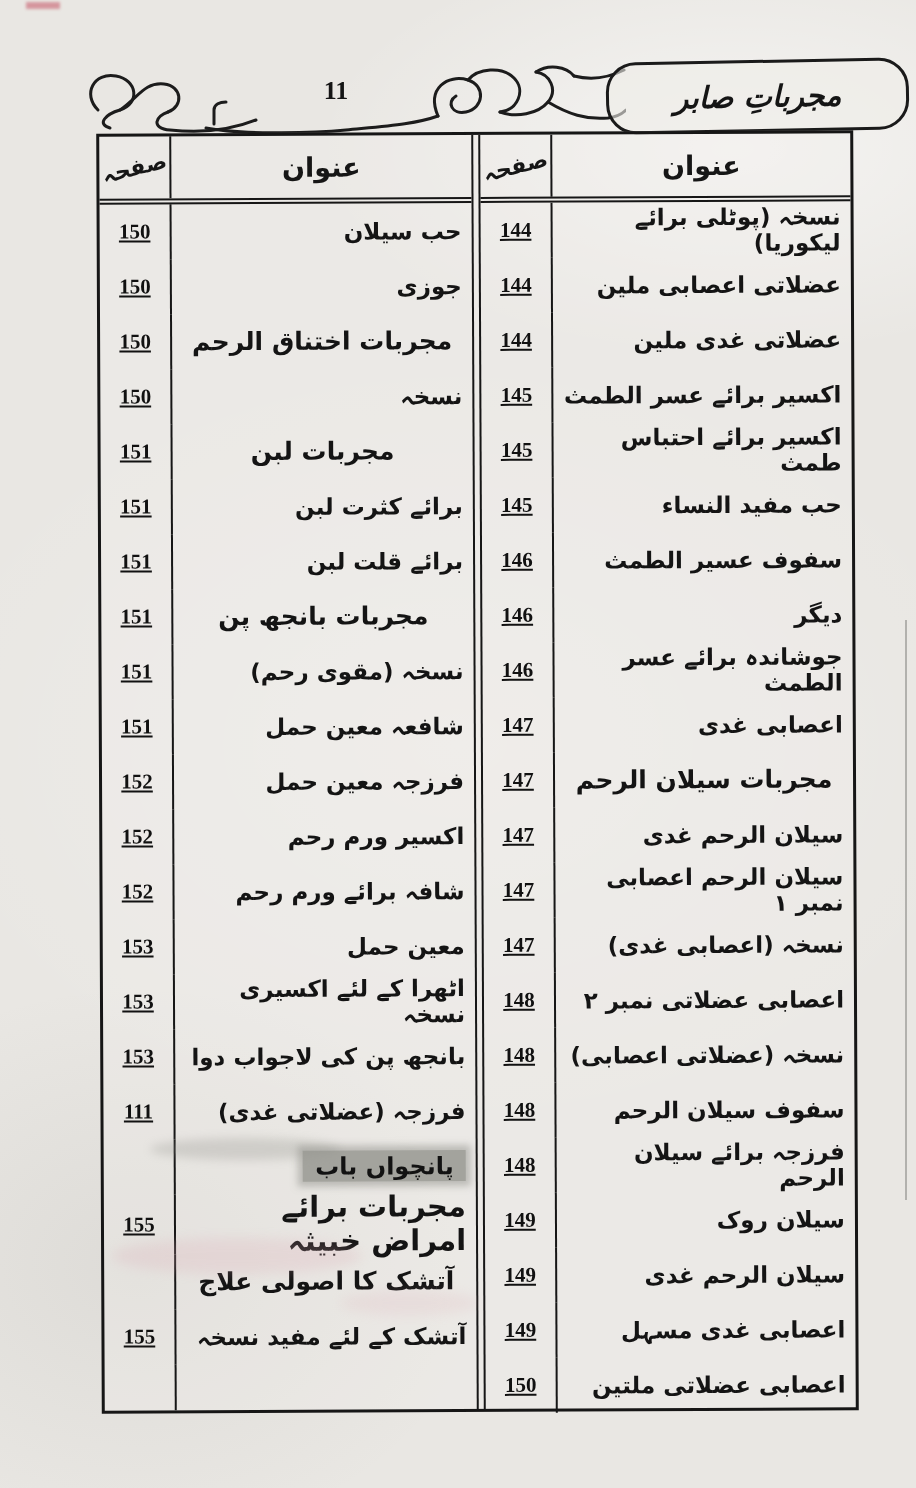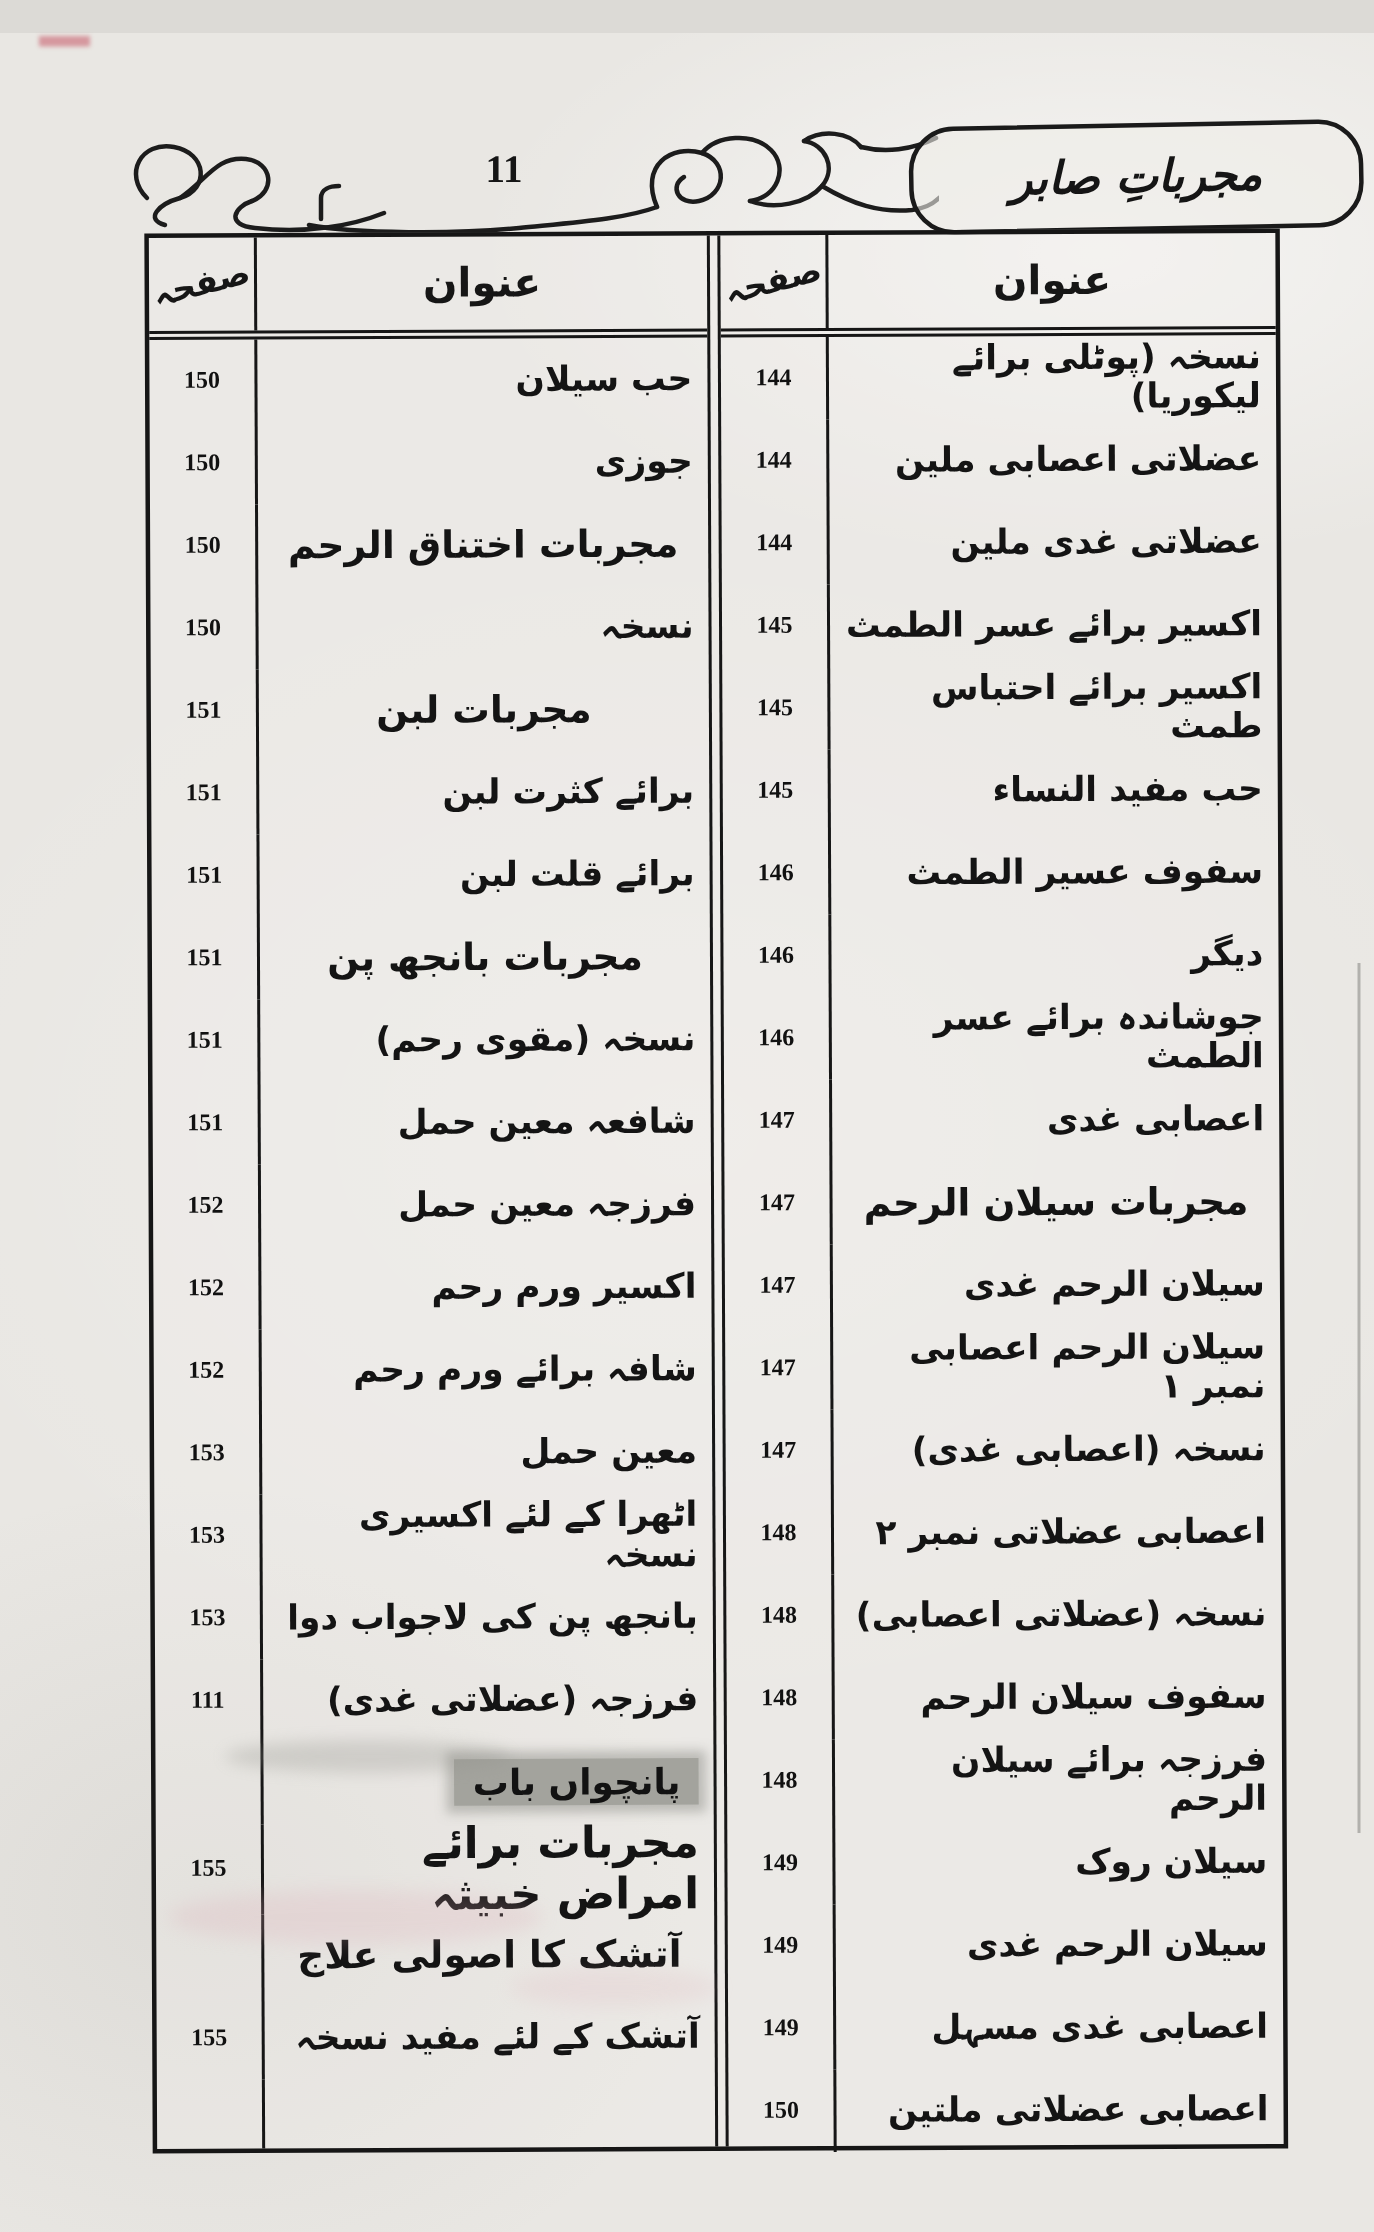--- a/index.html
+++ b/index.html
@@ -10,21 +10,20 @@
     overflow:hidden;
     position:relative;
   }
   .page{
     position:absolute;inset:0;
     background:
       radial-gradient(ellipse 600px 300px at 80% 10%, rgba(255,255,255,.55), rgba(255,255,255,0) 70%),
       radial-gradient(ellipse 500px 400px at 15% 85%, rgba(120,118,112,.10), rgba(0,0,0,0) 70%),
       radial-gradient(ellipse 700px 500px at 50% 50%, rgba(255,255,255,.25), rgba(0,0,0,0) 80%),
       #e9e7e3;
-    margin-top: 22px;
   }
   
   .ornament{position:absolute;left:86px;top:58px;width:540px;height:82px;}
   .page-number{
     position:absolute;left:296px;top:76px;width:80px;
     text-align:center;
     font-family:"Liberation Serif",serif;
     font-weight:bold;font-size:26px;color:#151515;
   }
   .banner{
@@ -66,21 +65,21 @@
     box-sizing:border-box;
   }
   .tcell{
     flex:1;direction:rtl;
     display:flex;align-items:center;justify-content:flex-start;
     padding:0 10px;box-sizing:border-box;
     color:#141414;
   }
   .num{
     font-family:"Liberation Serif",serif;
-    font-weight:bold;font-size:16px;color:#111;
+    font-weight:bold;font-size:21px;color:#111;text-decoration:underline;
   }
   .hdr-page{
     font-weight:bold;font-size:22px;color:#161616;
     transform:rotate(-14deg);
   }
   .hdr-title{
     font-weight:bold;font-size:27px;color:#161616;
     width:100%;text-align:center;direction:rtl;
   }
   .rows{display:flex;flex-direction:column;}

